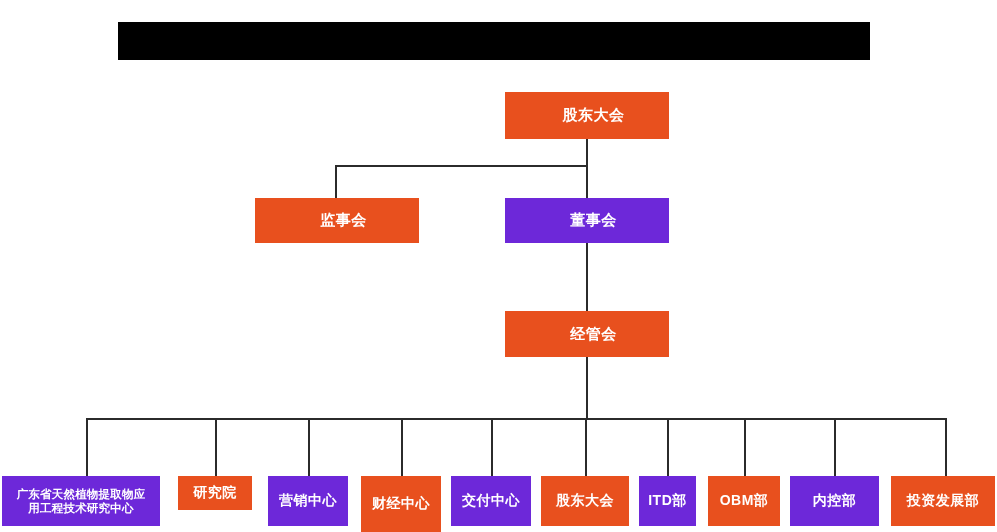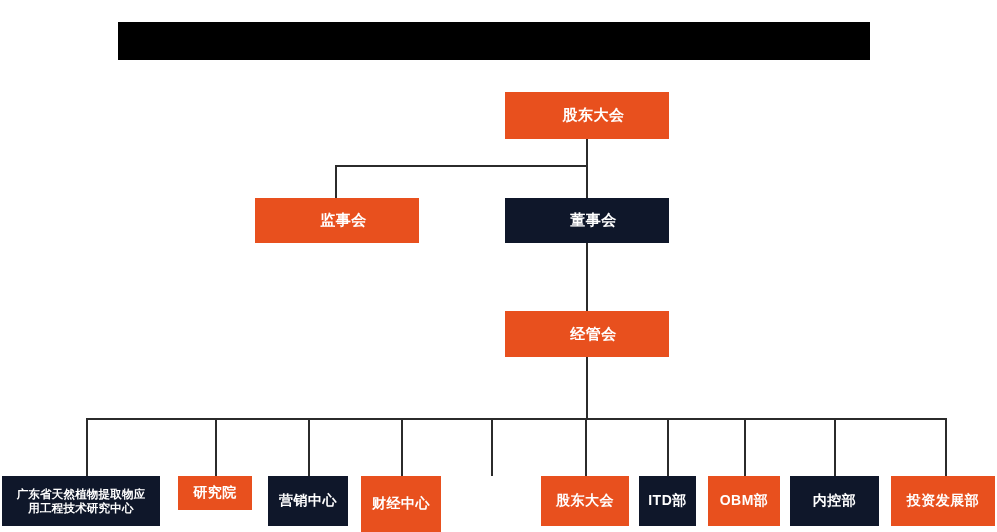--- a/index.html
+++ b/index.html
@@ -36,21 +36,21 @@
     align-items: center;
     justify-content: center;
     text-align: center;
     color: #ffffff;
     line-height: 1.25;
     letter-spacing: 0.5px;
     font-weight: 700;
     -webkit-font-smoothing: antialiased;
   }
   .fill-dark  { background: #E8501E; }
-  .fill-light { background: #0f172a; }
+  .fill-light { background: #6d28d9; }
 
   .size-lg { font-size: 15px; padding-left: 13px; }
   .size-md { font-size: 14px; }
   .size-sm { font-size: 14px; }
   .size-xs { font-size: 11.5px; letter-spacing: 0.2px; font-weight: 600; }
 
   
   .line {
     position: absolute;
     background: #2b2b2b;
@@ -104,20 +104,21 @@
       <span>用工程技术研究中心</span>
     </span>
   </div>
 
   <div class="org-box fill-dark size-md" style="left:178px; top:476px; width:74px; height:34px;">研究院</div>
 
   <div class="org-box fill-light size-md" style="left:268px; top:476px; width:80px; height:50px;">营销中心</div>
 
   <div class="org-box fill-dark size-md" style="left:361px; top:476px; width:80px; height:56px;">财经中心</div>
 
+  <div class="org-box fill-light size-md" style="left:451px; top:476px; width:80px; height:50px;">交付中心</div>
 
   <div class="org-box fill-dark size-md" style="left:541px; top:476px; width:88px; height:50px;">股东大会</div>
 
   <div class="org-box fill-light size-sm" style="left:639px; top:476px; width:57px; height:50px;">ITD部</div>
 
   <div class="org-box fill-dark size-sm" style="left:708px; top:476px; width:72px; height:50px;">OBM部</div>
 
   <div class="org-box fill-light size-md" style="left:790px; top:476px; width:89px; height:50px;">内控部</div>
 
   <div class="org-box fill-dark size-md" style="left:891px; top:476px; width:104px; height:50px;">投资发展部</div>

